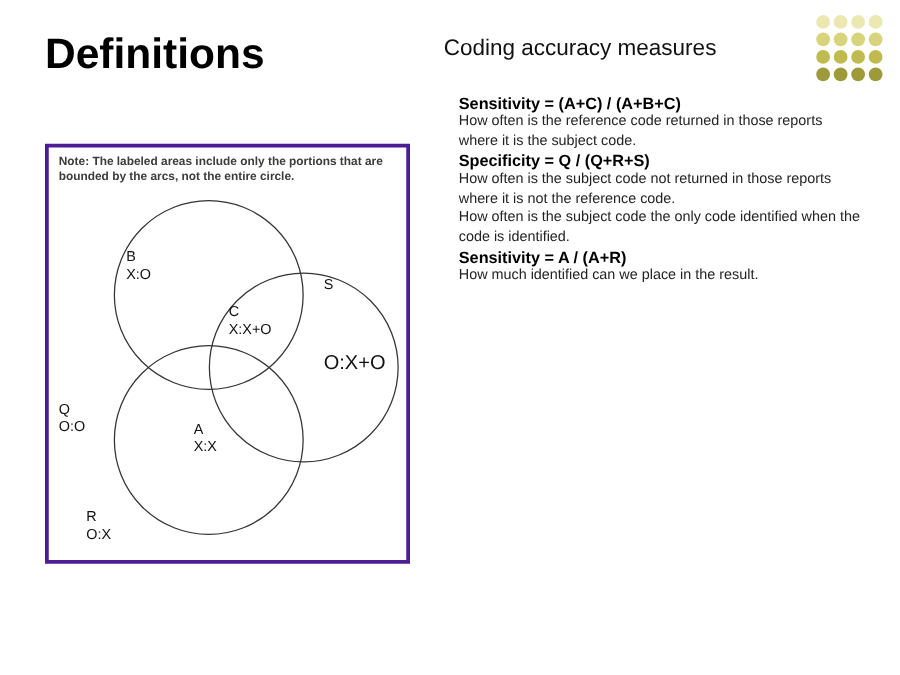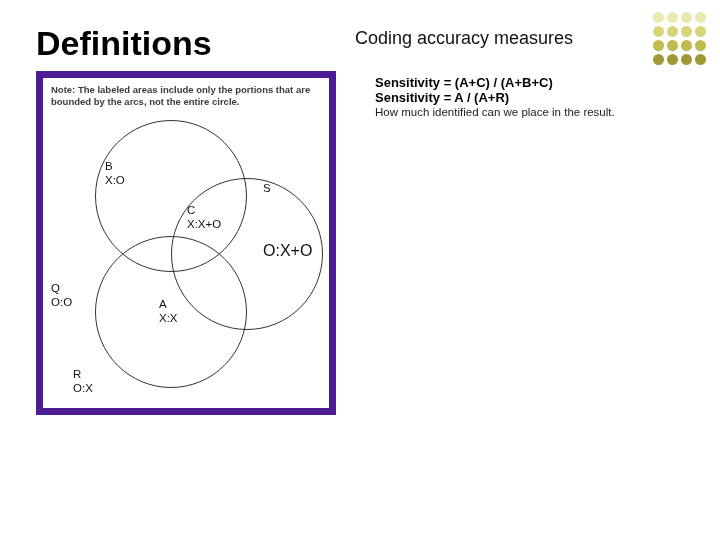--- a/index.html
+++ b/index.html
@@ -12,21 +12,21 @@
   .dots { position: absolute; top: 12px; right: 14px; display: grid; grid-template-columns: repeat(4, 11px); grid-template-rows: repeat(4, 11px); gap: 3px; }
   .dot0 { width: 11px; height: 11px; border-radius: 50%; background: #ece8b2; }
   .dot1 { width: 11px; height: 11px; border-radius: 50%; background: #d8d47c; }
   .dot2 { width: 11px; height: 11px; border-radius: 50%; background: #c0bb4e; }
   .dot3 { width: 11px; height: 11px; border-radius: 50%; background: #9e9a3a; }
   .content { display: flex; margin-top: 8px; flex: 1; }
   .left { flex: 0 0 300px; padding-right: 12px; }
   .right { flex: 1; padding-left: 8px; display: flex; flex-direction: column; padding-top: 4px; margin-left: 19px; }
   .measure-title { font-size: 13px; font-weight: bold; color: #000; }
   .measure-desc { font-size: 11.5px; color: #222; line-height: 1.35; }
-  .diagram-card { border: 7px solid #4c1d95; background: #fff; padding: 6px 8px 4px 8px; }
+  .diagram-card { border: 3px solid #4c1d95; background: #fff; padding: 6px 8px 4px 8px; margin-top: 44px; }
   .note { font-size: 9.5px; font-weight: bold; color: #3b3b3b; line-height: 1.25; margin-bottom: 6px; }
   .venn { position: relative; width: 270px; height: 290px; }
   .circle { position: absolute; border: 1.5px solid #333; border-radius: 50%; background: transparent; }
   .cB { width: 152px; height: 152px; left: 44px; top: 6px; }
   .cS { width: 152px; height: 152px; left: 120px; top: 64px; }
   .cA { width: 152px; height: 152px; left: 44px; top: 122px; background: radial-gradient(circle at 50% 50%, #e8e88f 0%, #e6e37a 55%, #dcd866 100%); z-index: -1; }
   .cAoutline { width: 152px; height: 152px; left: 44px; top: 122px; }
   .lbl { position: absolute; font-size: 11.5px; color: #111; line-height: 1.2; }
   .lbl .l1 { display: block; }
   .lblB { left: 54px; top: 46px; }
@@ -87,22 +87,28 @@
             <span class="l1">O:X</span>
           </div>
         </div>
       </div>
     </div>
 
     <div class="right">
       <div>
         <div class="measure-title">Sensitivity = (A+C) / (A+B+C)</div>
       </div>
+      <div class="measure-desc">How often is the reference code returned in those reports where it is the subject code.</div>
 
+      <div>
+        <div class="measure-title">Specificity = Q / (Q+R+S)</div>
+      </div>
+      <div class="measure-desc">How often is the subject code not returned in those reports where it is not the reference code.</div>
 
+      <div class="measure-desc">How often is the subject code the only code identified when the code is identified.</div>
 
       <div>
         <div class="measure-title">Sensitivity = A / (A+R)</div>
       </div>
       <div class="measure-desc">How much identified can we place in the result.</div>
     </div>
   </div>
 </div>
 
 <div class="dots">

